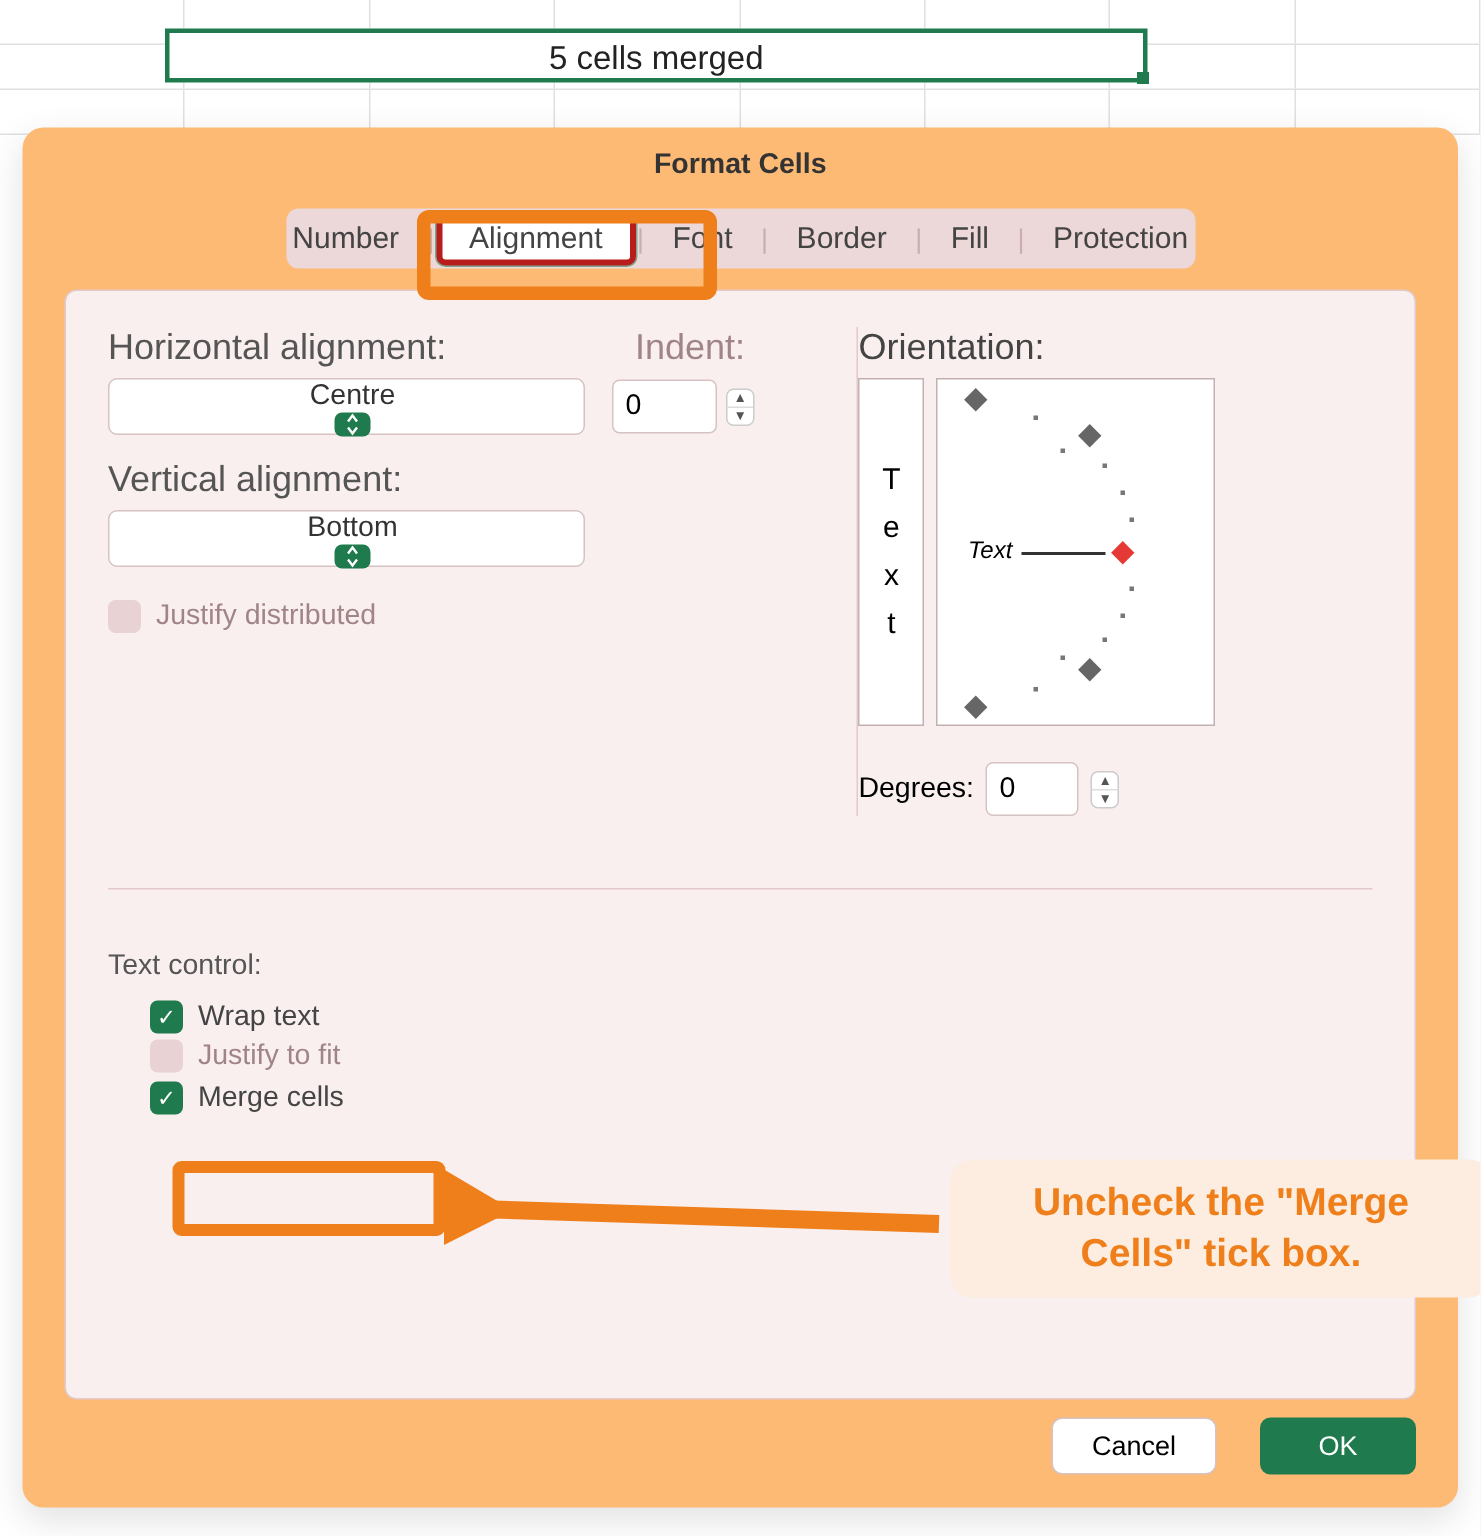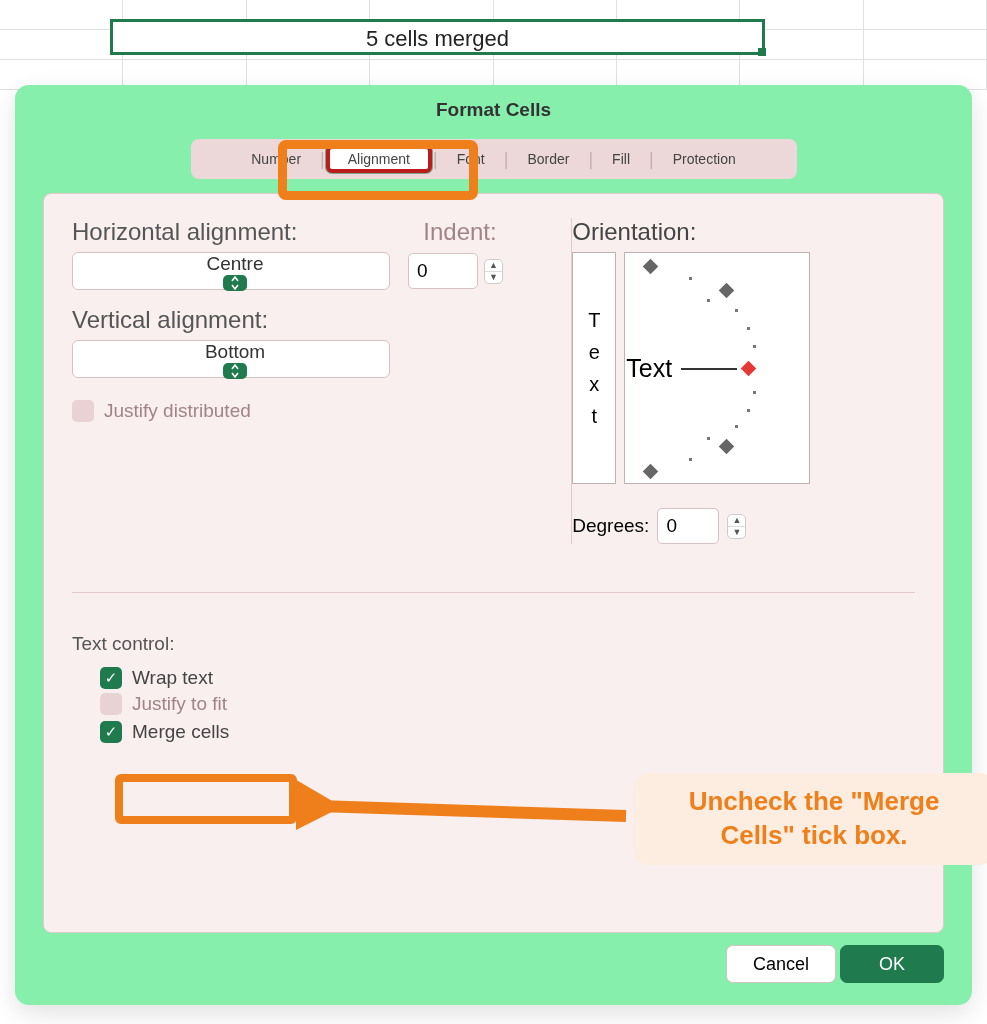--- a/index.html
+++ b/index.html
@@ -51,21 +51,21 @@
     right: -4px;
     bottom: -4px;
   }
 
   .dialog {
     position: absolute;
     left: 15px;
     top: 85px;
     width: 957px;
     height: 920px;
-    background: #86efac;
+    background: #fdba74;
     border-radius: 14px;
     box-shadow: 0 8px 24px rgba(0,0,0,0.12);
   }
   .dialog-title {
     text-align: center;
     font-weight: 600;
     font-size: 19px;
     padding: 14px 0 10px 0;
     color: #333;
   }
@@ -81,21 +81,21 @@
     gap: 0;
     background: #ecd7d9;
     border-radius: 8px;
     padding: 2px;
     width: 606px;
     margin: 0 auto 14px auto;
     height: 40px;
   }
   .tab {
     padding: 6px 18px;
-    font-size: 14px;
+    font-size: 20px;
     color: #444;
     border-radius: 6px;
     cursor: default;
   }
   .tab-sep {
     color: #c9aeb0;
     font-size: 18px;
     margin: 0 1px;
   }
   .tab.active {
@@ -246,24 +246,25 @@
   }
   .dial-box {
     width: 186px;
     height: 232px;
     border: 1px solid #c3b0b1;
     background: #fff;
     position: relative;
   }
   .dial-label {
     position: absolute;
-    left: 1px;
+    left: 20px;
     top: 50%;
     transform: translateY(-50%);
-    font-size: 25px;
+    font-size: 16px;
+    font-style: italic;
   }
   .dial-line {
     position: absolute;
     left: 56px;
     top: 50%;
     width: 56px;
     height: 2px;
     background: #333;
   }
   .diamond {
@@ -316,21 +317,21 @@
     top: 558px;
     pointer-events: none;
   }
 
   
   .footer {
     position: absolute;
     right: 28px;
     bottom: 22px;
     display: flex;
-    gap: 4px;
+    gap: 29px;
   }
   .btn {
     height: 38px;
     border-radius: 7px;
     font-size: 18px;
     padding: 0 26px;
     display: flex;
     align-items: center;
     justify-content: center;
     border: 1px solid #d7c2c3;

